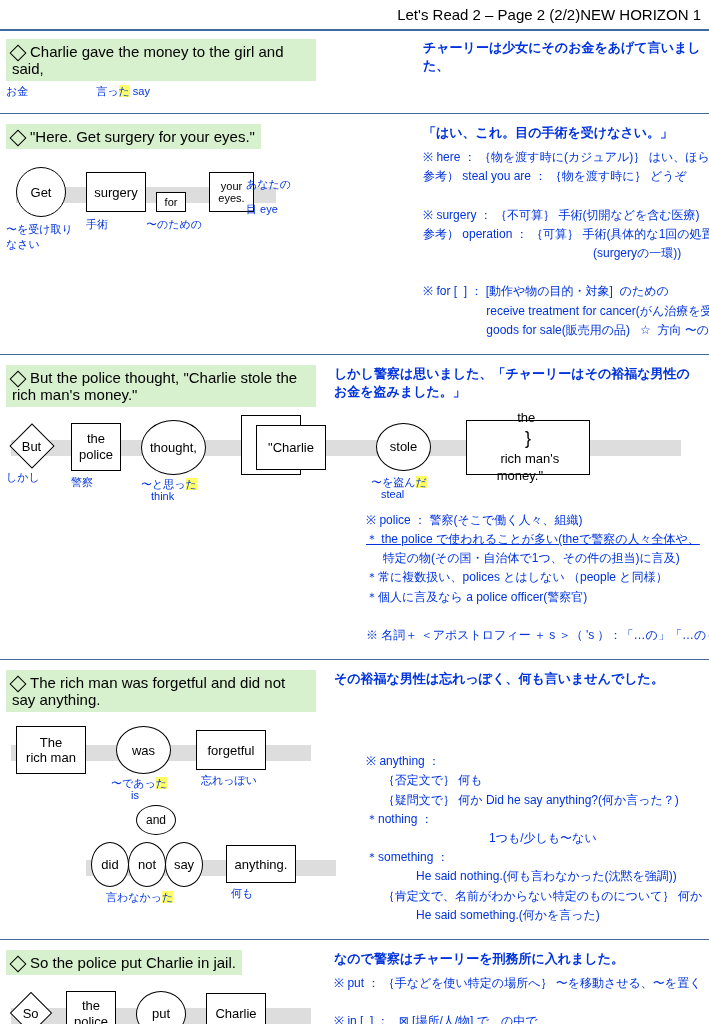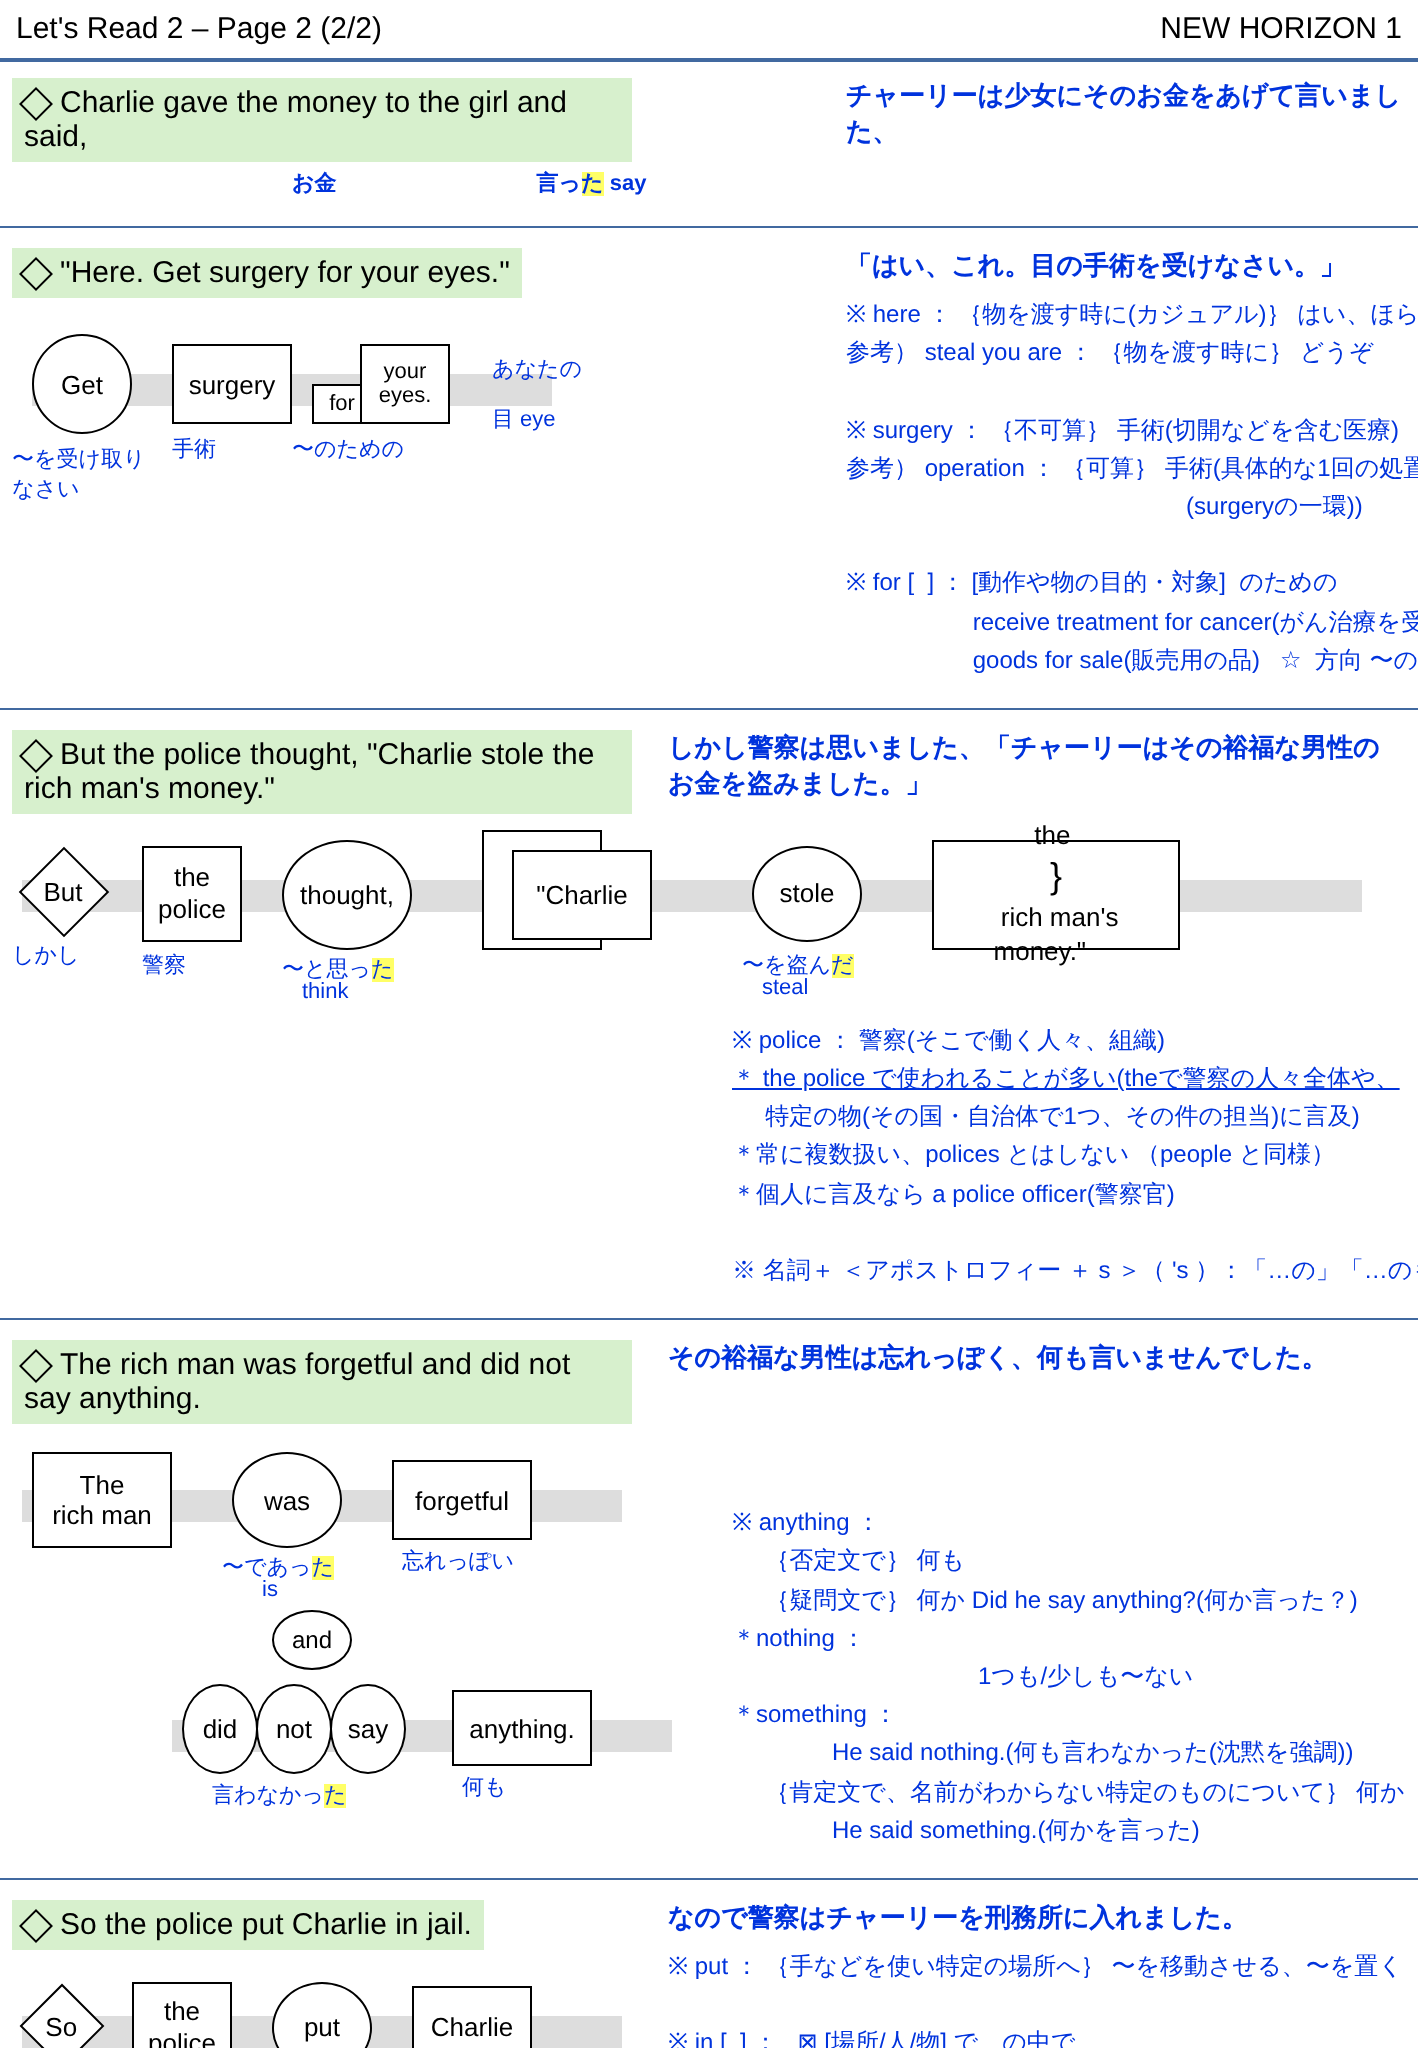--- a/index.html
+++ b/index.html
@@ -1,17 +1,17 @@
 <!DOCTYPE html>
 <html><head>
 <meta charset="utf-8">
 <style>
 * { margin: 0; padding: 0; box-sizing: border-box; }
 body { font-family: Arial, sans-serif; font-size: 13px; width: 709px; background: #fff; color: #000; }
-.header { display: flex; justify-content: space-between; padding: 6px 8px; border-bottom: 2px solid #4169a0; font-size: 15px; }
+.header { display: flex; justify-content: flex-end; padding: 6px 8px; border-bottom: 2px solid #4169a0; font-size: 15px; }
 .section { margin: 8px 6px 14px; }
 .sentence-row { display: flex; align-items: flex-start; gap: 8px; }
 .sentence-box { background: #d7f0cd; padding: 4px 6px; font-size: 15px; display: inline-block; max-width: 310px; }
 .diamond { display: inline-block; width: 12px; height: 12px; border: 1px solid #000; transform: rotate(45deg); margin-right: 6px; vertical-align: middle; }
 .jp-title { color: #0033dd; font-size: 13px; font-weight: bold; margin-bottom: 6px; }
 .note-block { color: #0033dd; font-size: 12px; line-height: 1.6; margin-top: 6px; }
 .hl { background: #ffff66; }
 .divider { border-top: 1px solid #4169a0; margin: 10px 0; }
 .right-col { flex: 1; min-width: 280px; }
 .left-col { width: 410px; }
@@ -29,21 +29,21 @@
 
 <div class="header">
   <span>Let's Read 2 – Page 2 (2/2)</span>
   <span>NEW HORIZON 1</span>
 </div>
 
 <div class="section">
   <div class="sentence-row">
     <div class="left-col">
       <div class="sentence-box"><span class="diamond"></span><span>Charlie gave the money to the girl and said,</span></div>
-      <div style="display:flex;gap:100px;margin-left:140px;font-weight:bold;">
+      <div style="display:flex;gap:68px;">
         <span class="ann">お金</span>
         <span class="ann"><span>言っ</span><span class="hl">た</span><span> say</span></span>
       </div>
     </div>
     <div class="right-col">
       <div class="jp-title">チャーリーは少女にそのお金をあげて言いました、</div>
     </div>
   </div>
 </div>
 
@@ -55,21 +55,21 @@
       <div class="sentence-box"><span class="diamond"></span><span>"Here. Get surgery for your eyes."</span></div>
       <div class="diagram" style="height:100px;">
         <div class="gray-bar" style="left:10px;top:30px;width:260px;"></div>
         <div class="shape ellipse" style="left:10px;top:10px;width:50px;height:50px;">Get</div>
         <div class="abs-label" style="left:0;top:65px;white-space:pre;">〜を受け取り
 なさい</div>
         <div class="shape" style="left:80px;top:15px;width:60px;height:40px;">surgery</div>
         <div class="abs-label" style="left:80px;top:60px;">手術</div>
         <div class="shape" style="left:150px;top:35px;width:30px;height:20px;font-size:11px;">for</div>
         <div class="abs-label" style="left:140px;top:60px;">〜のための</div>
-        <div class="shape" style="left:174px;top:15px;width:45px;height:40px;font-size:11px;line-height:1.1;">
+        <div class="shape" style="left:203px;top:15px;width:45px;height:40px;font-size:11px;line-height:1.1;">
             <span>your</span>
             <span>eyes.</span>
           </div>
         <div class="abs-label" style="left:240px;top:20px;">あなたの</div>
         <div class="abs-label" style="left:240px;top:45px;">目  eye</div>
       </div>
     </div>
     <div class="right-col">
       <div class="jp-title">「はい、これ。目の手術を受けなさい。」</div>
       <div class="note-block" id="notes-s2">

